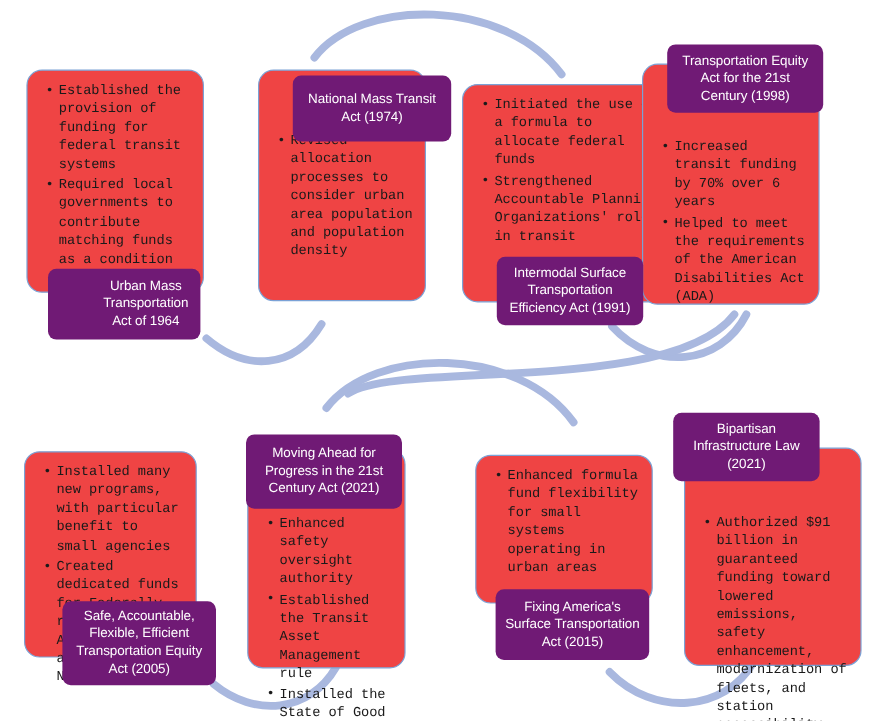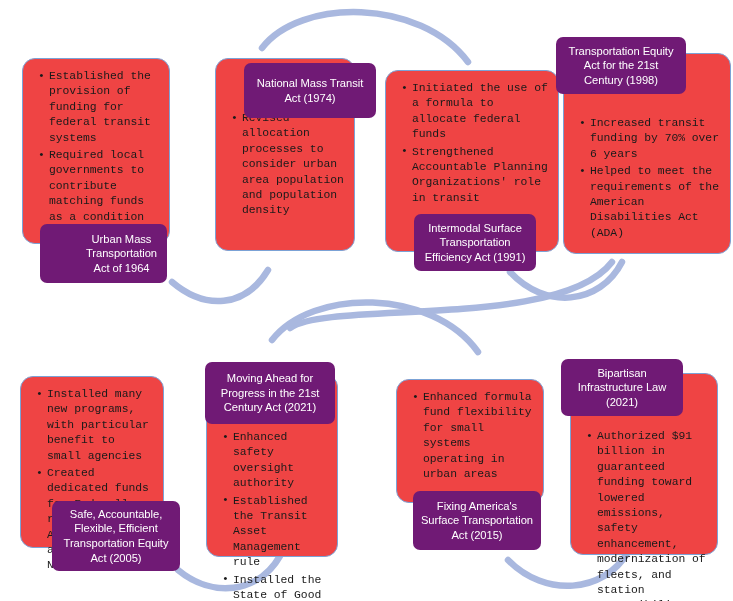--- a/index.html
+++ b/index.html
@@ -136,21 +136,21 @@
       <ul class="bullets">
         <li>Initiated the use of a formula to allocate federal funds</li>
         <li>Strengthened Accountable Planning Organizations' role in transit</li>
       </ul>
     </div>
   </div>
   <div class="badge" style="left:414px; top:214px; width:122px; height:57px;">
     <span>Intermodal Surface Transportation Efficiency Act (1991)</span>
   </div>
 
-  <div class="card" style="left:563px; top:53px; width:168px; height:201px;">
+  <div class="card" style="left:535px; top:53px; width:148px; height:201px;">
     <div class="card-body" style="padding-top:62px;">
       <ul class="bullets">
         <li>Increased transit funding by 70% over 6 years</li>
         <li>Helped to meet the requirements of the American Disabilities Act (ADA)</li>
       </ul>
     </div>
   </div>
   <div class="badge" style="left:556px; top:37px; width:130px; height:57px;">
     <span>Transportation Equity Act for the 21st Century (1998)</span>
   </div>
@@ -191,17 +191,17 @@
     <span>Fixing America's Surface Transportation Act (2015)</span>
   </div>
 
   <div class="card" style="left:570px; top:373px; width:148px; height:182px;padding-left:21px;">
     <div class="card-body" style="padding-top:55px;">
       <ul class="bullets">
         <li>Authorized $91 billion in guaranteed funding toward lowered emissions, safety enhancement, modernization of fleets, and station accessibility</li>
       </ul>
     </div>
   </div>
-  <div class="badge" style="left:561px; top:359px; width:122px; height:57px;">
+  <div class="badge" style="left:561px; top:344px; width:122px; height:57px;">
     <span>Bipartisan Infrastructure Law (2021)</span>
   </div>
 
 </div>
 
 </body></html>

